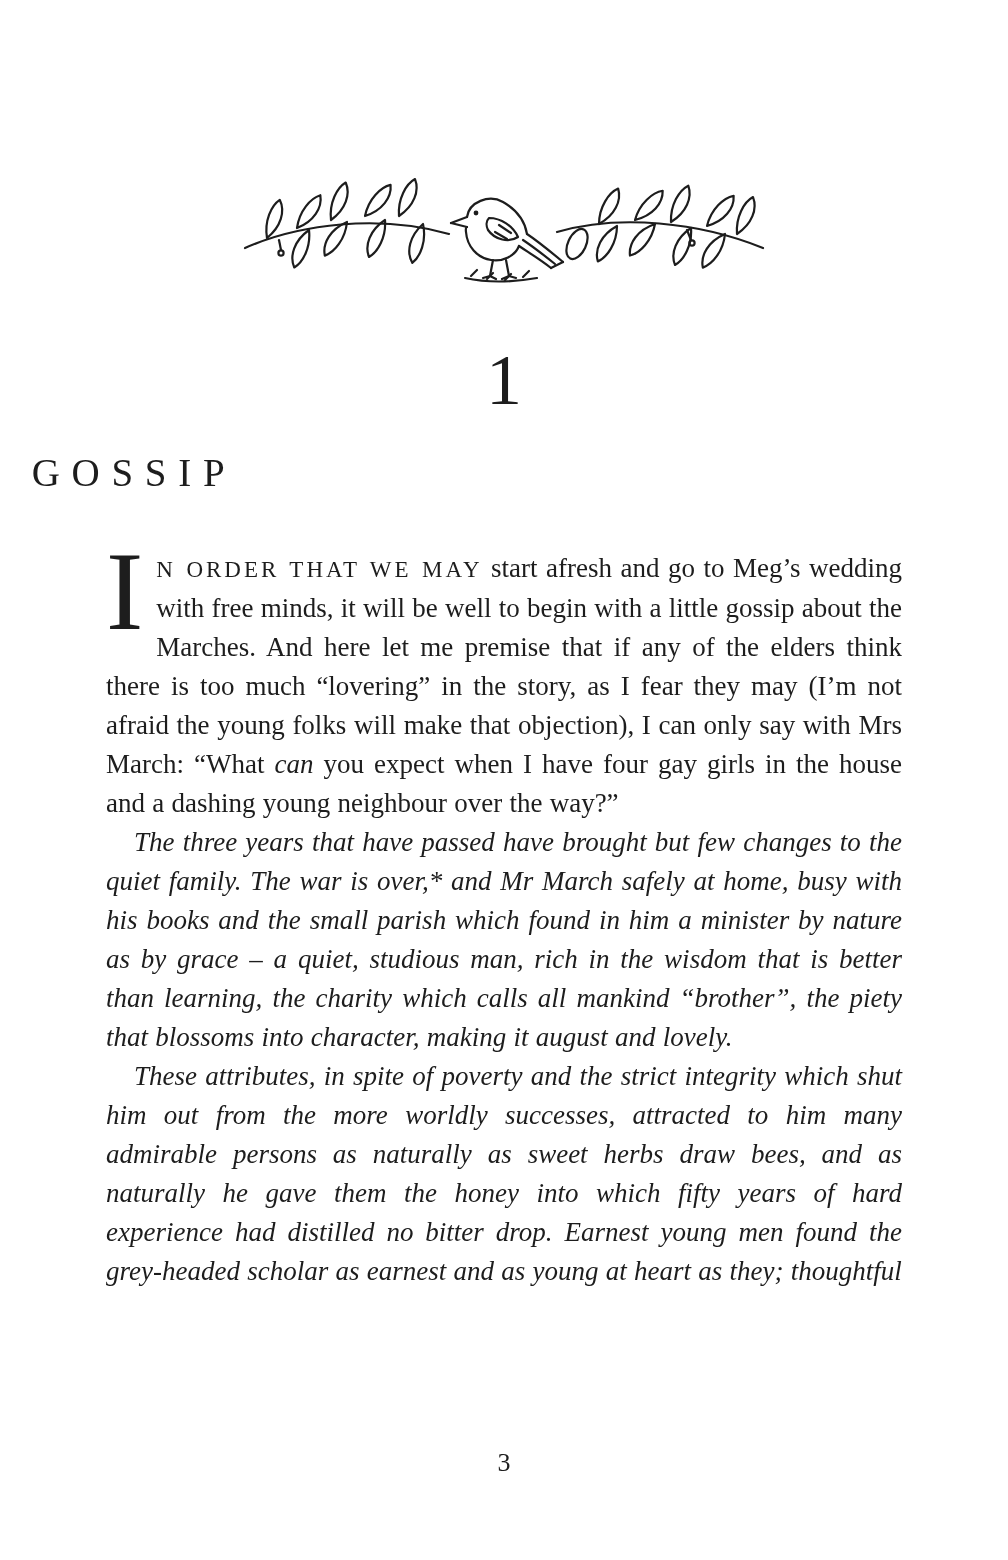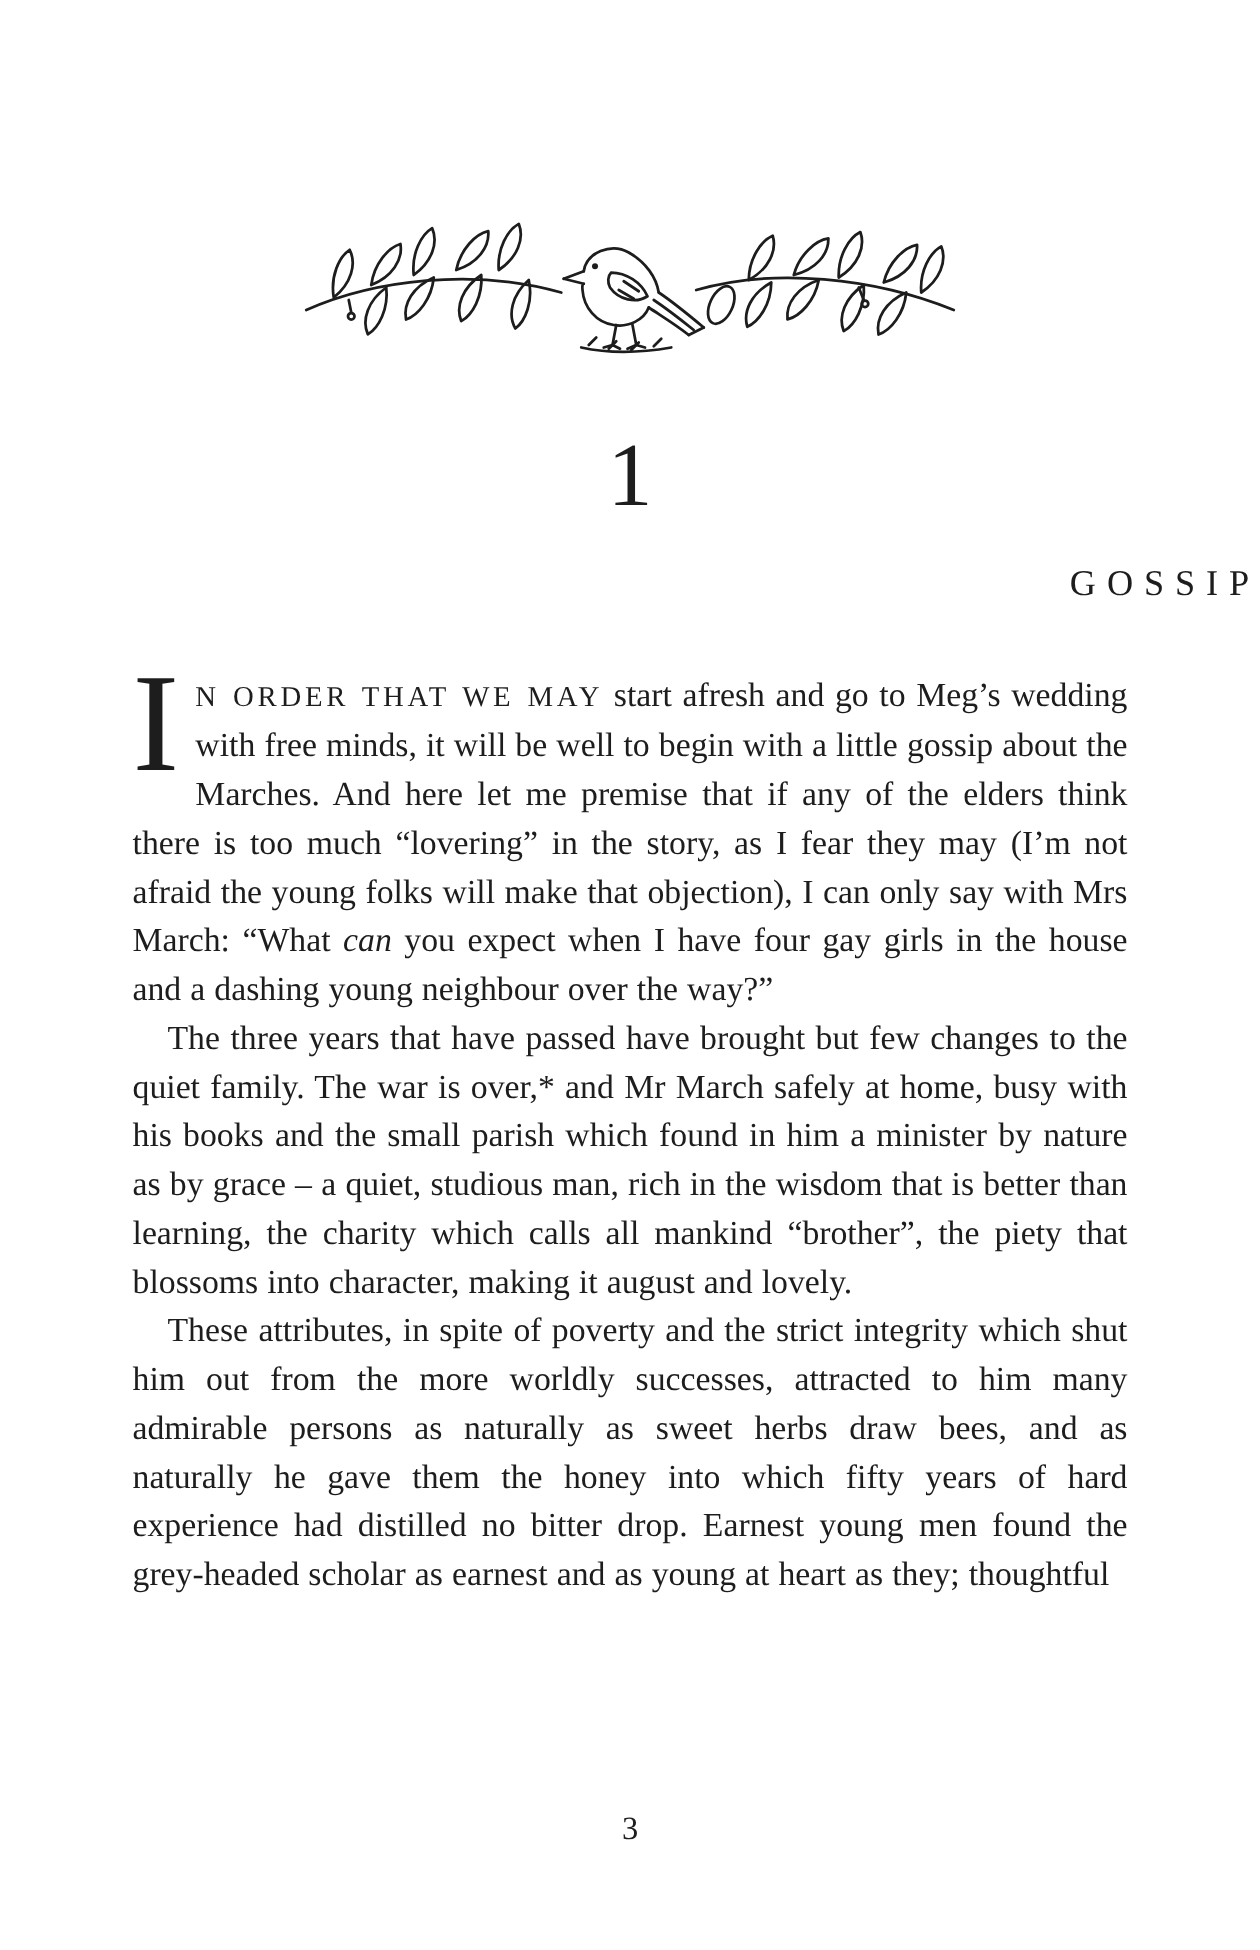--- a/index.html
+++ b/index.html
@@ -20,36 +20,37 @@
   .ornament svg { display:block; width:100%; height:auto; }
   .chapter-number {
     margin-top:54px;
     text-align:center;
     font-size:72px;
     line-height:1;
     font-weight:400;
   }
   .chapter-title {
     margin-top:34px;
-    text-align:right;
-    font-size:29px;
+    text-align:left;
+    font-size:39px;
     line-height:1.2;
     letter-spacing:0.30em;
     text-indent:0.30em;
+    padding-left:20px;
   }
   .content {
     width:796px;
     margin:52px auto 0;
     font-size:27px;
     line-height:39px;
     text-align:justify;
     word-spacing:0.5px;
   }
   .para { margin:0; }
-  .para + .para { text-indent:28px; }
+  .para + .para { text-indent:28px;font-style:italic; }
   .dropcap {
     float:left;
     font-size:112px;
     line-height:78px;
     padding-right:13px;
     margin-top:3px;
   }
   .opening-caps {
     font-size:23px;
     letter-spacing:0.13em;

